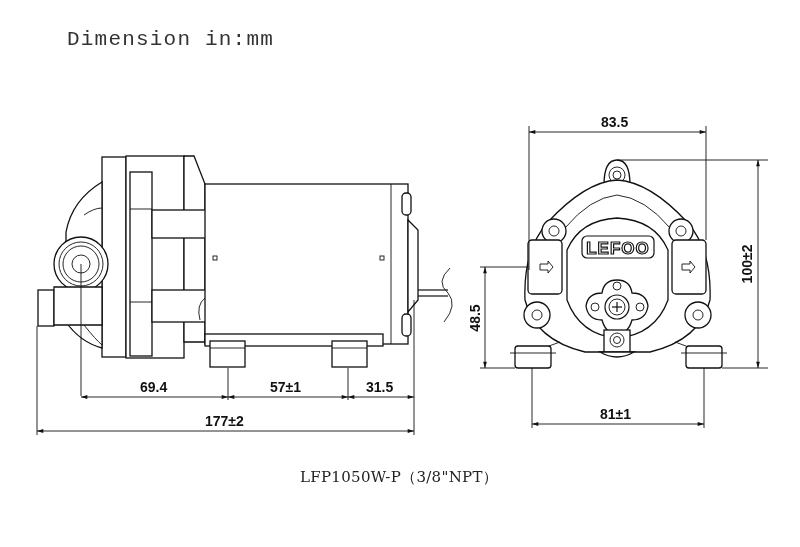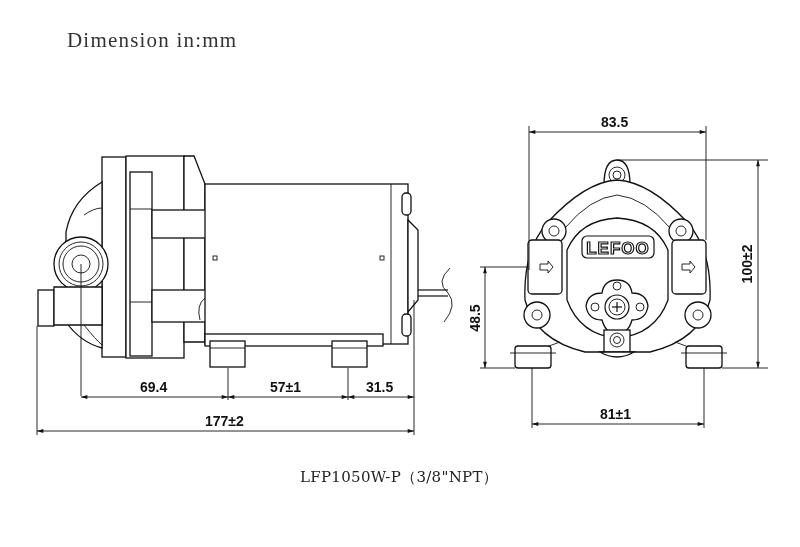--- a/index.html
+++ b/index.html
@@ -1,17 +1,17 @@
 <!DOCTYPE html>
 <html><head>
 <meta charset="utf-8">
 <style>
   html, body { margin: 0; padding: 0; background: #ffffff; }
   body { width: 800px; height: 547px; position: relative; overflow: hidden; font-family: "DejaVu Sans", sans-serif; }
-  .title { position: absolute; left: 67px; top: 28px; font-family: Liberation Serif, serif; font-size: 21px; color: #333; letter-spacing: 1.2px; font-weight: 300; }
+  .title { position: absolute; left: 67px; top: 28px; font-family: Liberation Mono, monospace; font-size: 21px; color: #333; letter-spacing: 1.2px; font-weight: 300; }
   .model { position: absolute; left: 300px; top: 468px; font-family: "DejaVu Serif", serif; font-size: 15px; color: #222; letter-spacing: 0.3px; }
   svg { position: absolute; left: 0; top: 0; }
   .dim { font-family: "Liberation Sans", sans-serif; font-weight: bold; font-size: 14px; fill: #111; }
   .ln { stroke: #111; fill: none; stroke-width: 1.2; }
   .thin { stroke: #111; fill: none; stroke-width: 0.9; }
   .body { stroke: #111; fill: #fff; stroke-width: 1.3; }
 </style>
 </head>
 <body>
 

